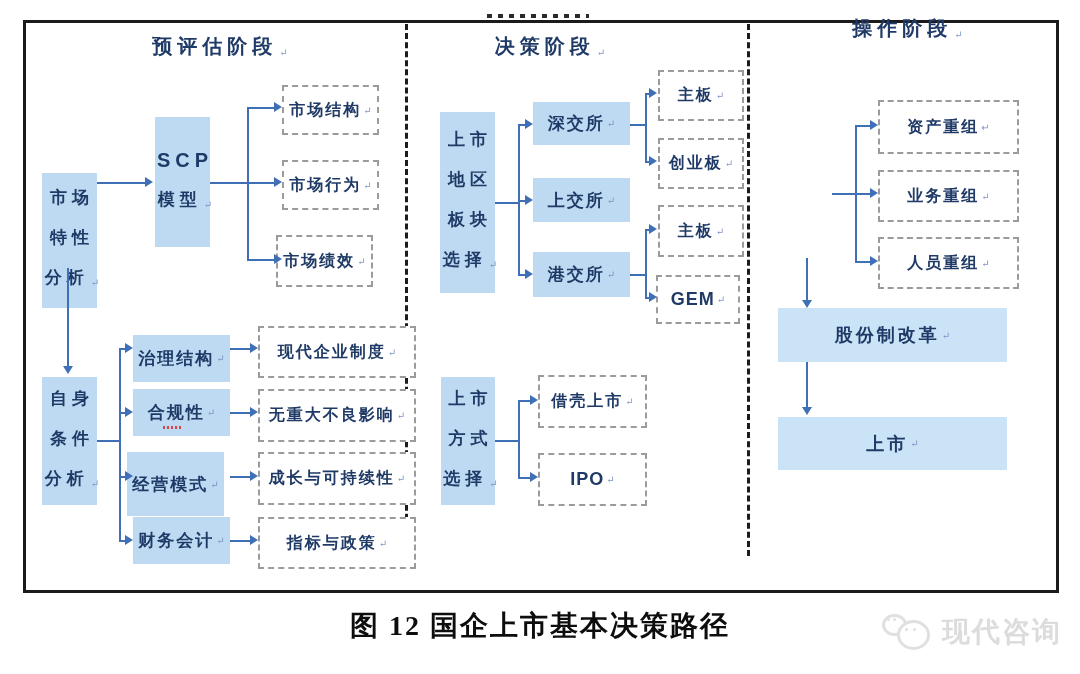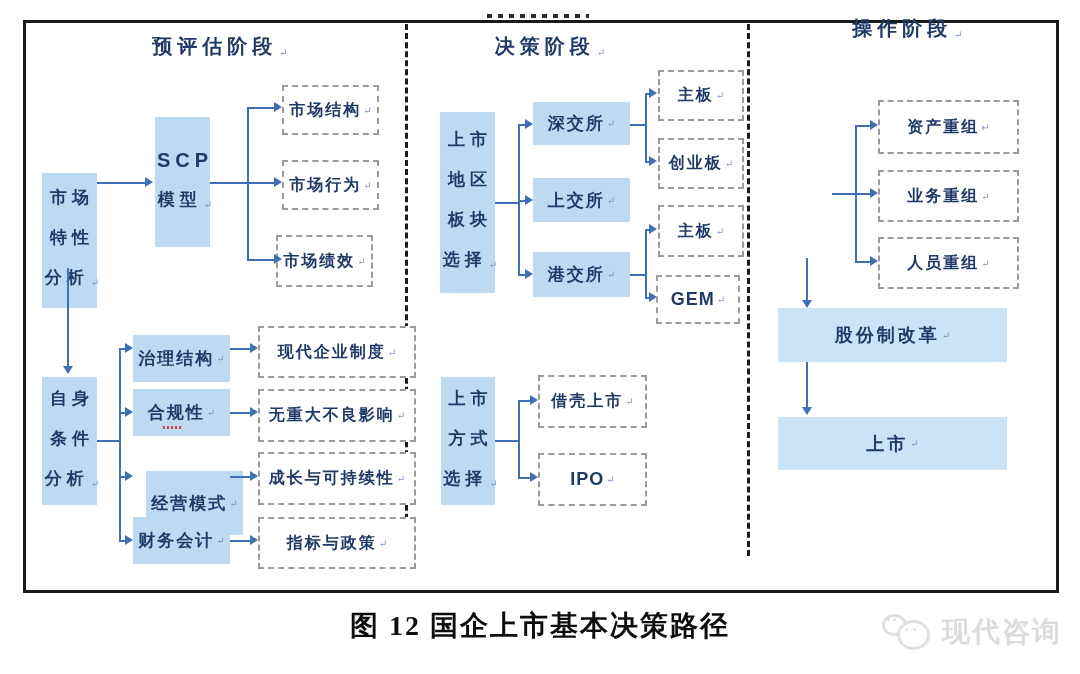--- a/index.html
+++ b/index.html
@@ -98,21 +98,21 @@
 
   <div class="box" style="left:133px;top:325px;width:97px;height:47px;margin-top:10px;">
       <span>治理结构</span>
       <span class="pm">↵</span>
     </div>
   <div class="box" style="left:133px;top:389px;width:97px;height:47px;">
       <span>合规性</span>
       <span class="pm">↵</span>
     </div>
   <div class="squiggle" style="left:163px;top:426px;width:20px;"></div>
-  <div class="box" style="left:146px;top:452px;width:97px;height:64px;margin-top:19px;">
+  <div class="box" style="left:127px;top:452px;width:97px;height:64px;">
       <span>经营模式</span>
       <span class="pm">↵</span>
     </div>
   <div class="box" style="left:133px;top:517px;width:97px;height:47px;">
       <span>财务会计</span>
       <span class="pm">↵</span>
     </div>
 
   <div class="dbox" style="left:258px;top:326px;width:154px;height:48px;">
       <span>现代企业制度</span>

